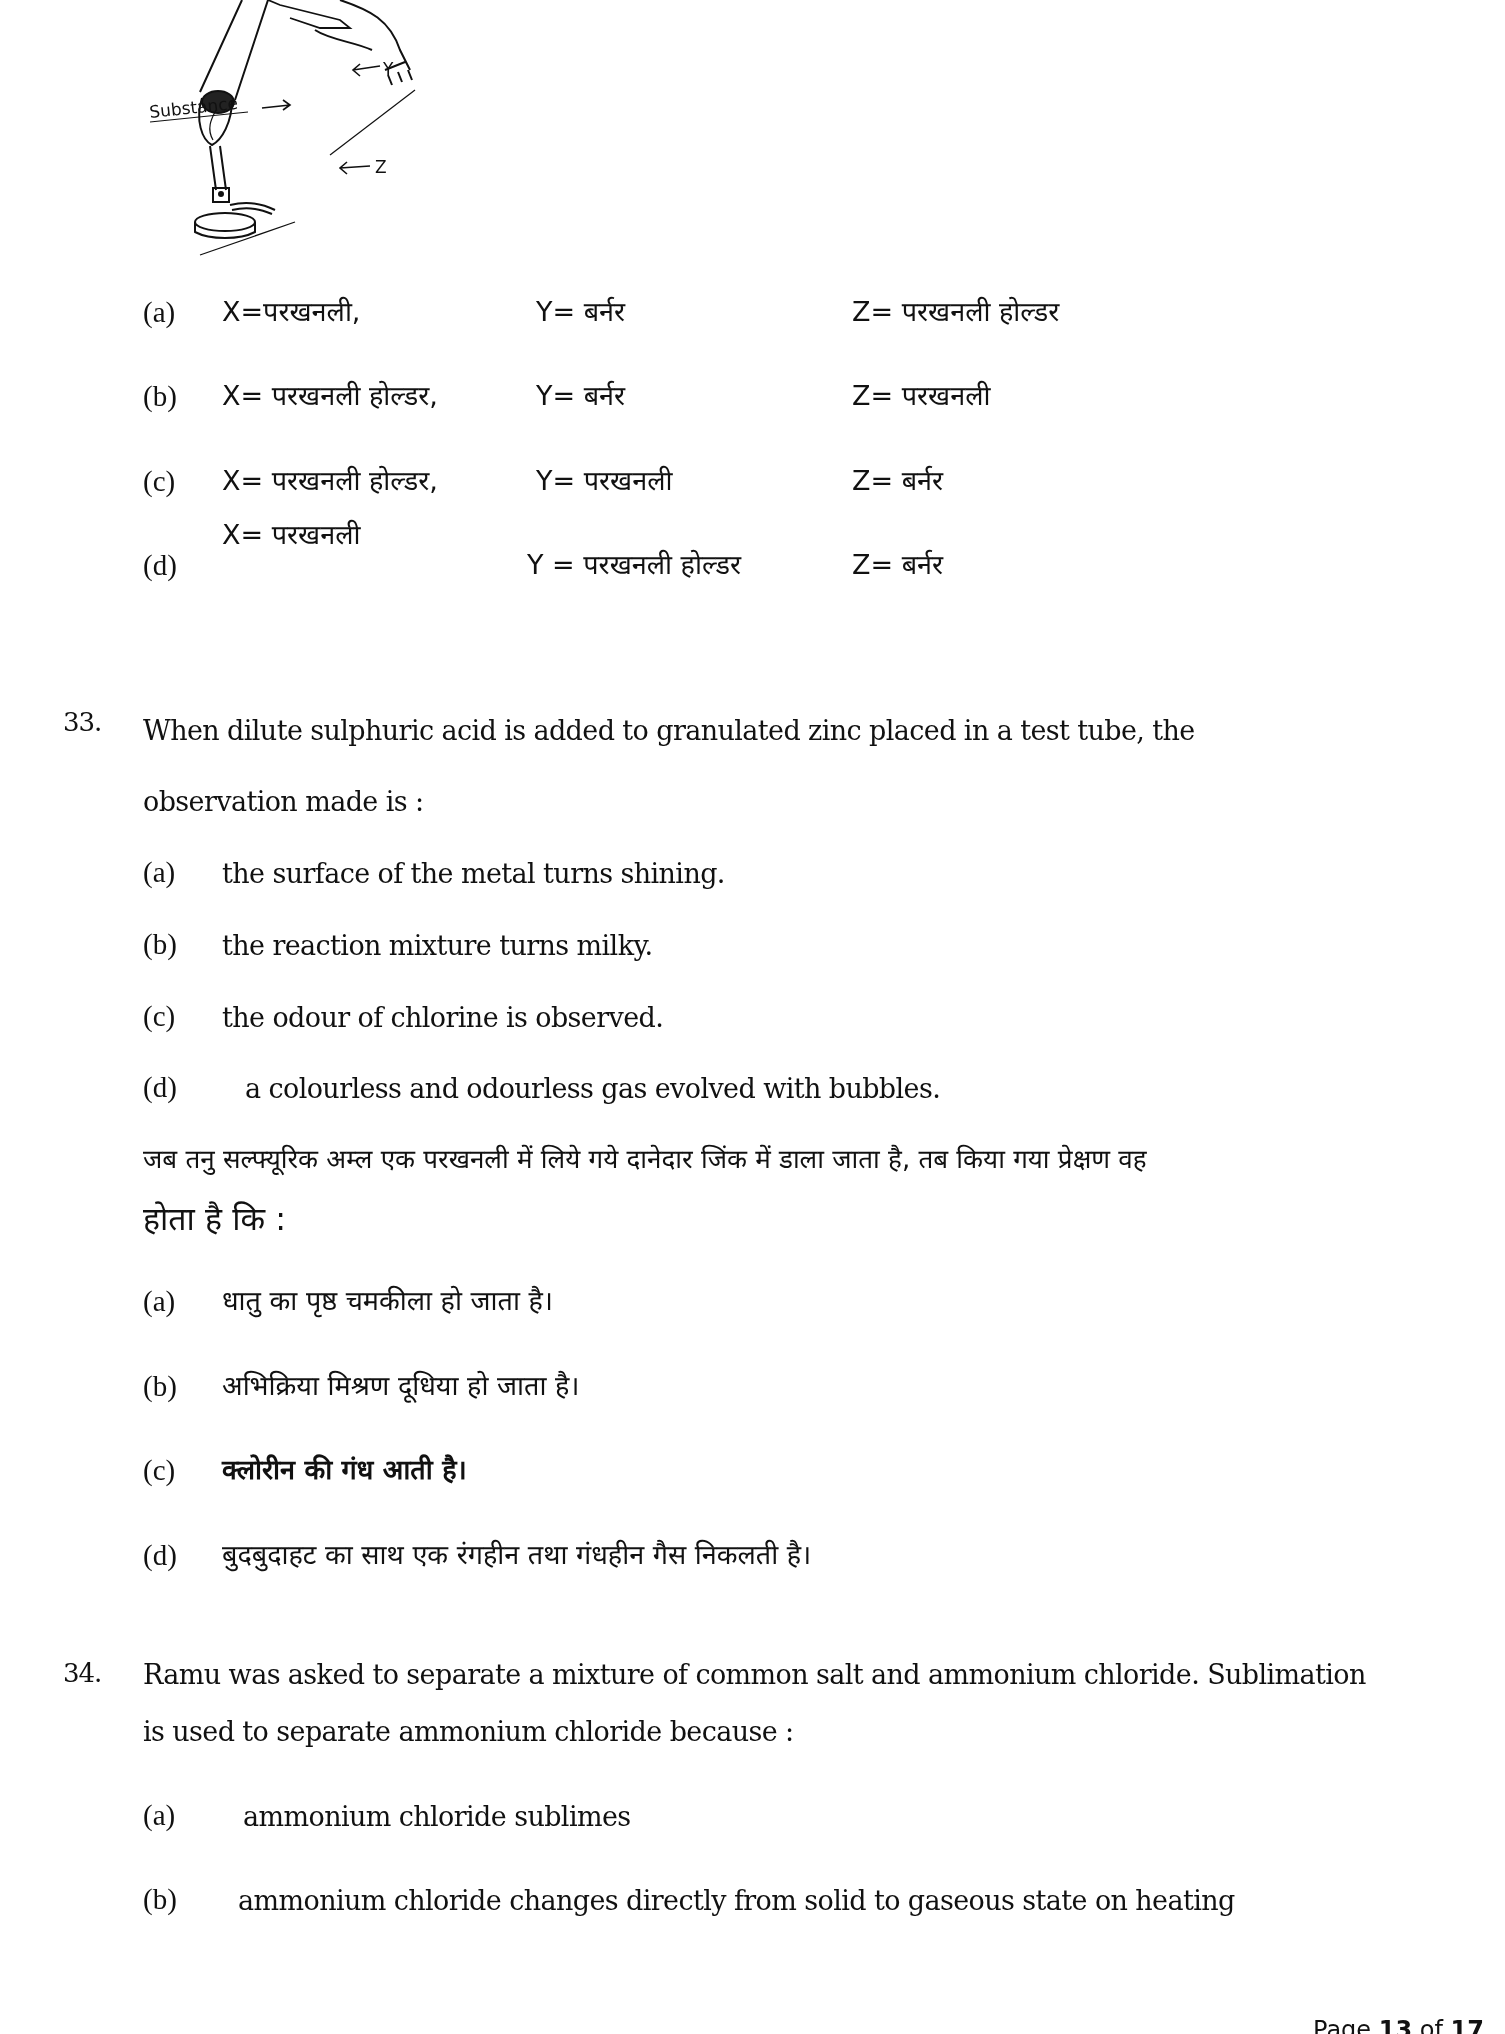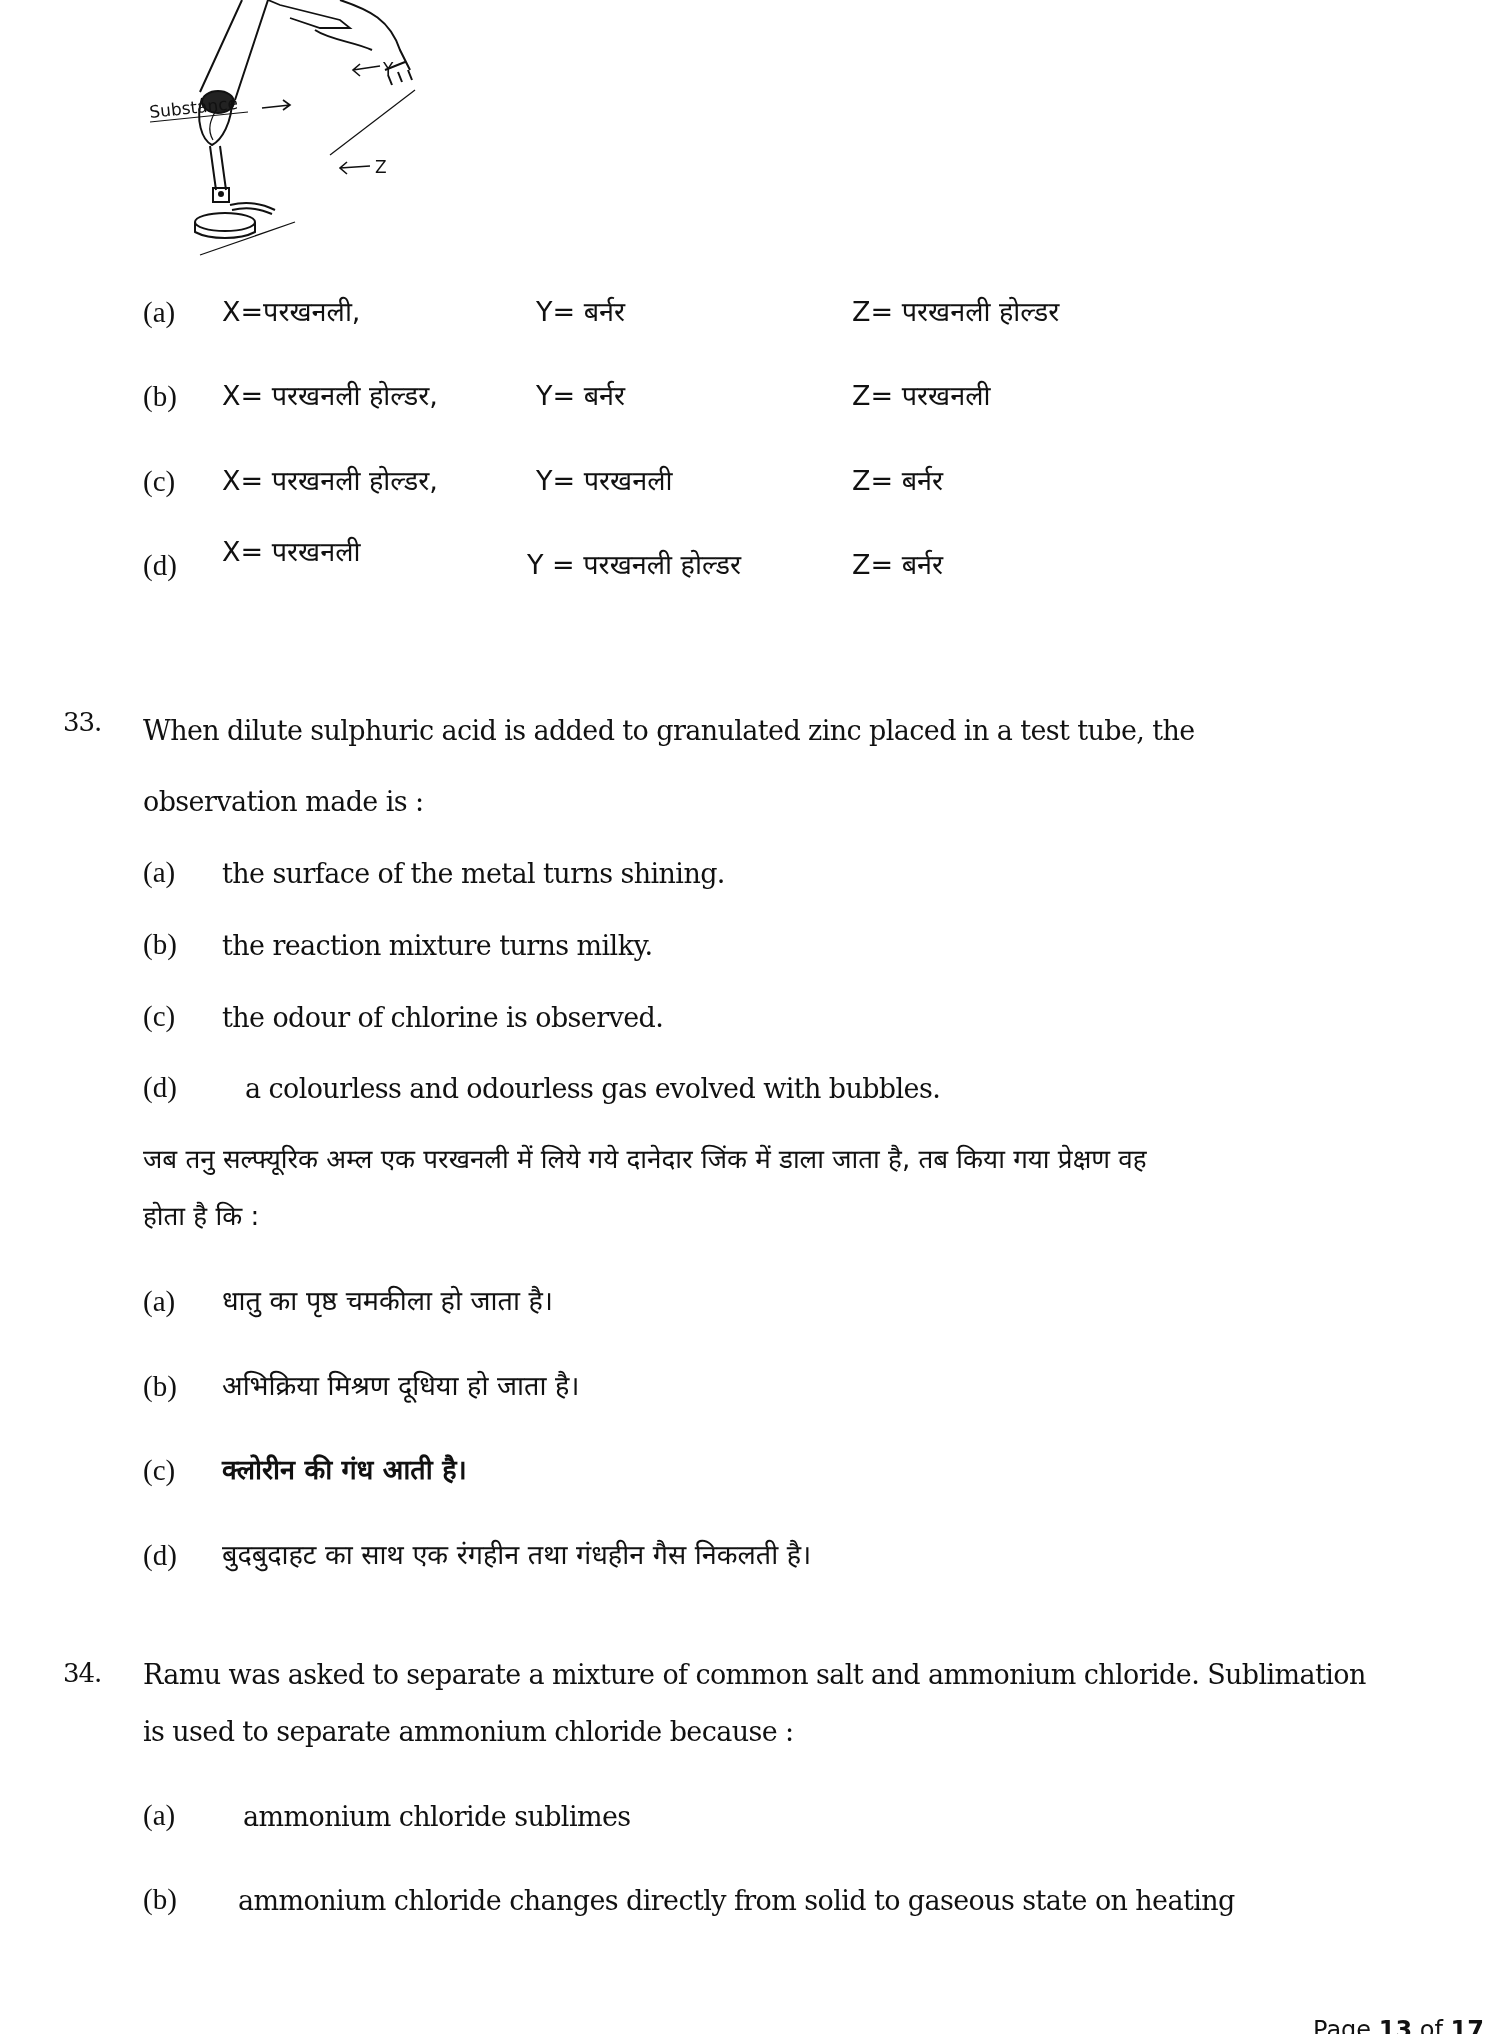--- a/index.html
+++ b/index.html
@@ -67,21 +67,21 @@
     <span class="abs hi" style="left:852px;top:382px;">Z= परखनली</span>
   </div>
   <div>
     <span class="abs lbl" style="left:143px;top:467px;">(c)</span>
     <span class="abs hi" style="left:222px;top:467px;">X= परखनली होल्डर,</span>
     <span class="abs hi" style="left:536px;top:467px;">Y= परखनली</span>
     <span class="abs hi" style="left:852px;top:467px;">Z= बर्नर</span>
   </div>
   <div>
     <span class="abs lbl" style="left:143px;top:551px;">(d)</span>
-    <span class="abs hi" style="left:222px;top:538px;">X= परखनली</span>
+    <span class="abs hi" style="left:222px;top:521px;">X= परखनली</span>
     <span class="abs hi" style="left:527px;top:551px;">Y = परखनली होल्डर</span>
     <span class="abs hi" style="left:852px;top:551px;">Z= बर्नर</span>
   </div>
 </div>
 
 <div>
   <span class="abs qnum" style="left:63px;top:709px;">33.</span>
   <span class="abs en" style="left:143px;top:717px;">When dilute sulphuric acid is added to granulated zinc placed in a test tube, the</span>
   <span class="abs en" style="left:143px;top:788px;">observation made is :</span>
 
@@ -96,21 +96,21 @@
   <div>
     <span class="abs lbl" style="left:143px;top:1002px;">(c)</span>
     <span class="abs en" style="left:222px;top:1004px;">the odour of chlorine is observed.</span>
   </div>
   <div>
     <span class="abs lbl" style="left:143px;top:1073px;">(d)</span>
     <span class="abs en" style="left:222px;top:1075px;margin-left:23px;">a colourless and odourless gas evolved with bubbles.</span>
   </div>
 
   <span class="abs hi" style="left:143px;top:1146px;font-size:26px;">जब तनु सल्फ्यूरिक अम्ल एक परखनली में लिये गये दानेदार जिंक में डाला जाता है, तब किया गया प्रेक्षण वह</span>
-  <span class="abs hi" style="left:143px;top:1203px;font-size:26px;">होता है कि :</span>
+  <span class="abs hi" style="left:143px;top:1203px;font-size:32px;">होता है कि :</span>
 
   <div>
     <span class="abs lbl" style="left:143px;top:1287px;">(a)</span>
     <span class="abs hi" style="left:222px;top:1287px;">धातु का पृष्ठ चमकीला हो जाता है।</span>
   </div>
   <div>
     <span class="abs lbl" style="left:143px;top:1372px;">(b)</span>
     <span class="abs hi" style="left:222px;top:1372px;">अभिक्रिया मिश्रण दूधिया हो जाता है।</span>
   </div>
   <div>

